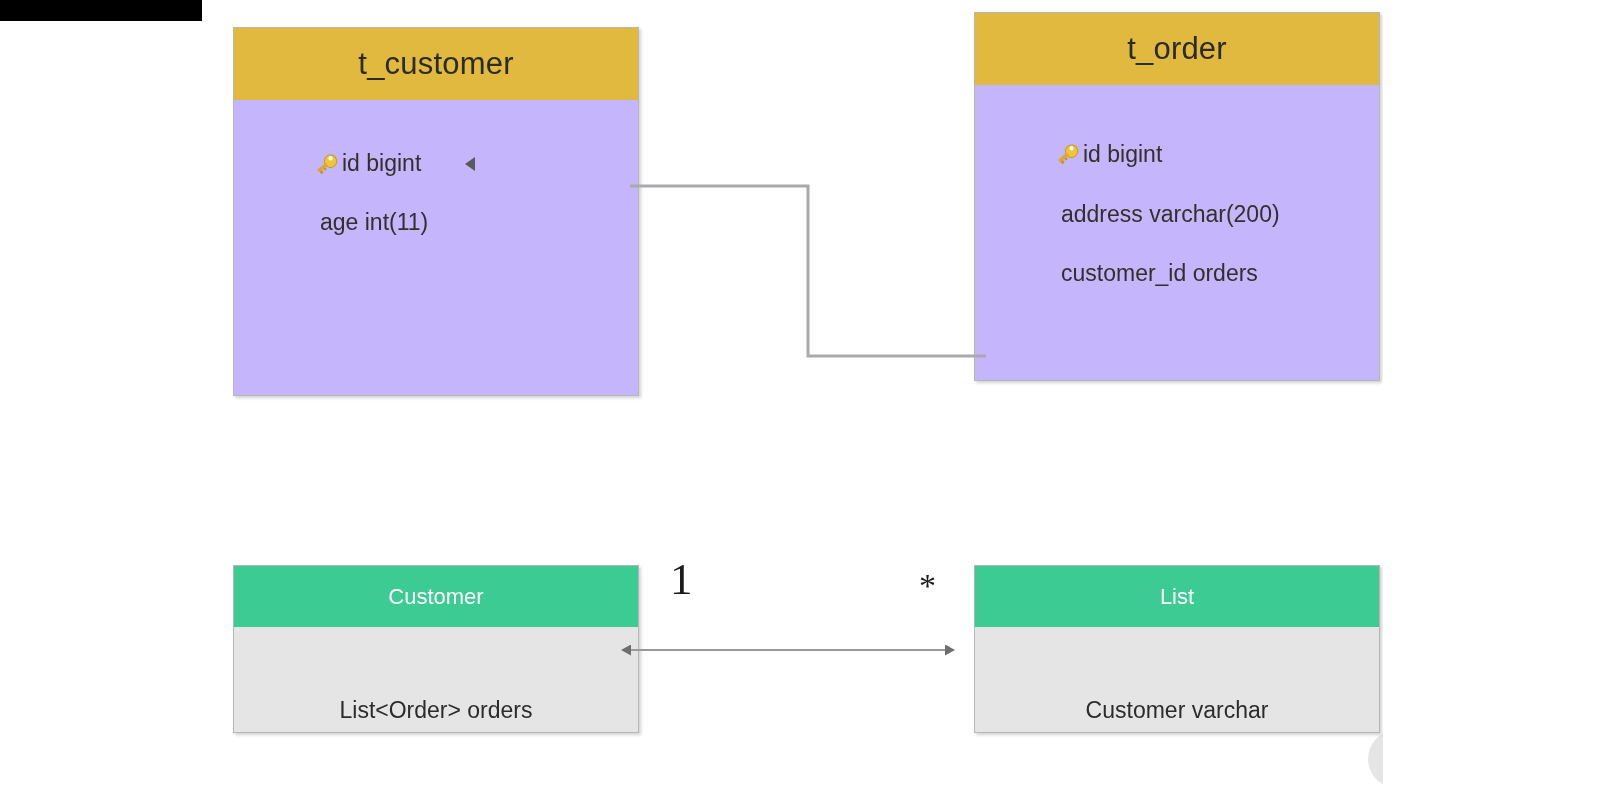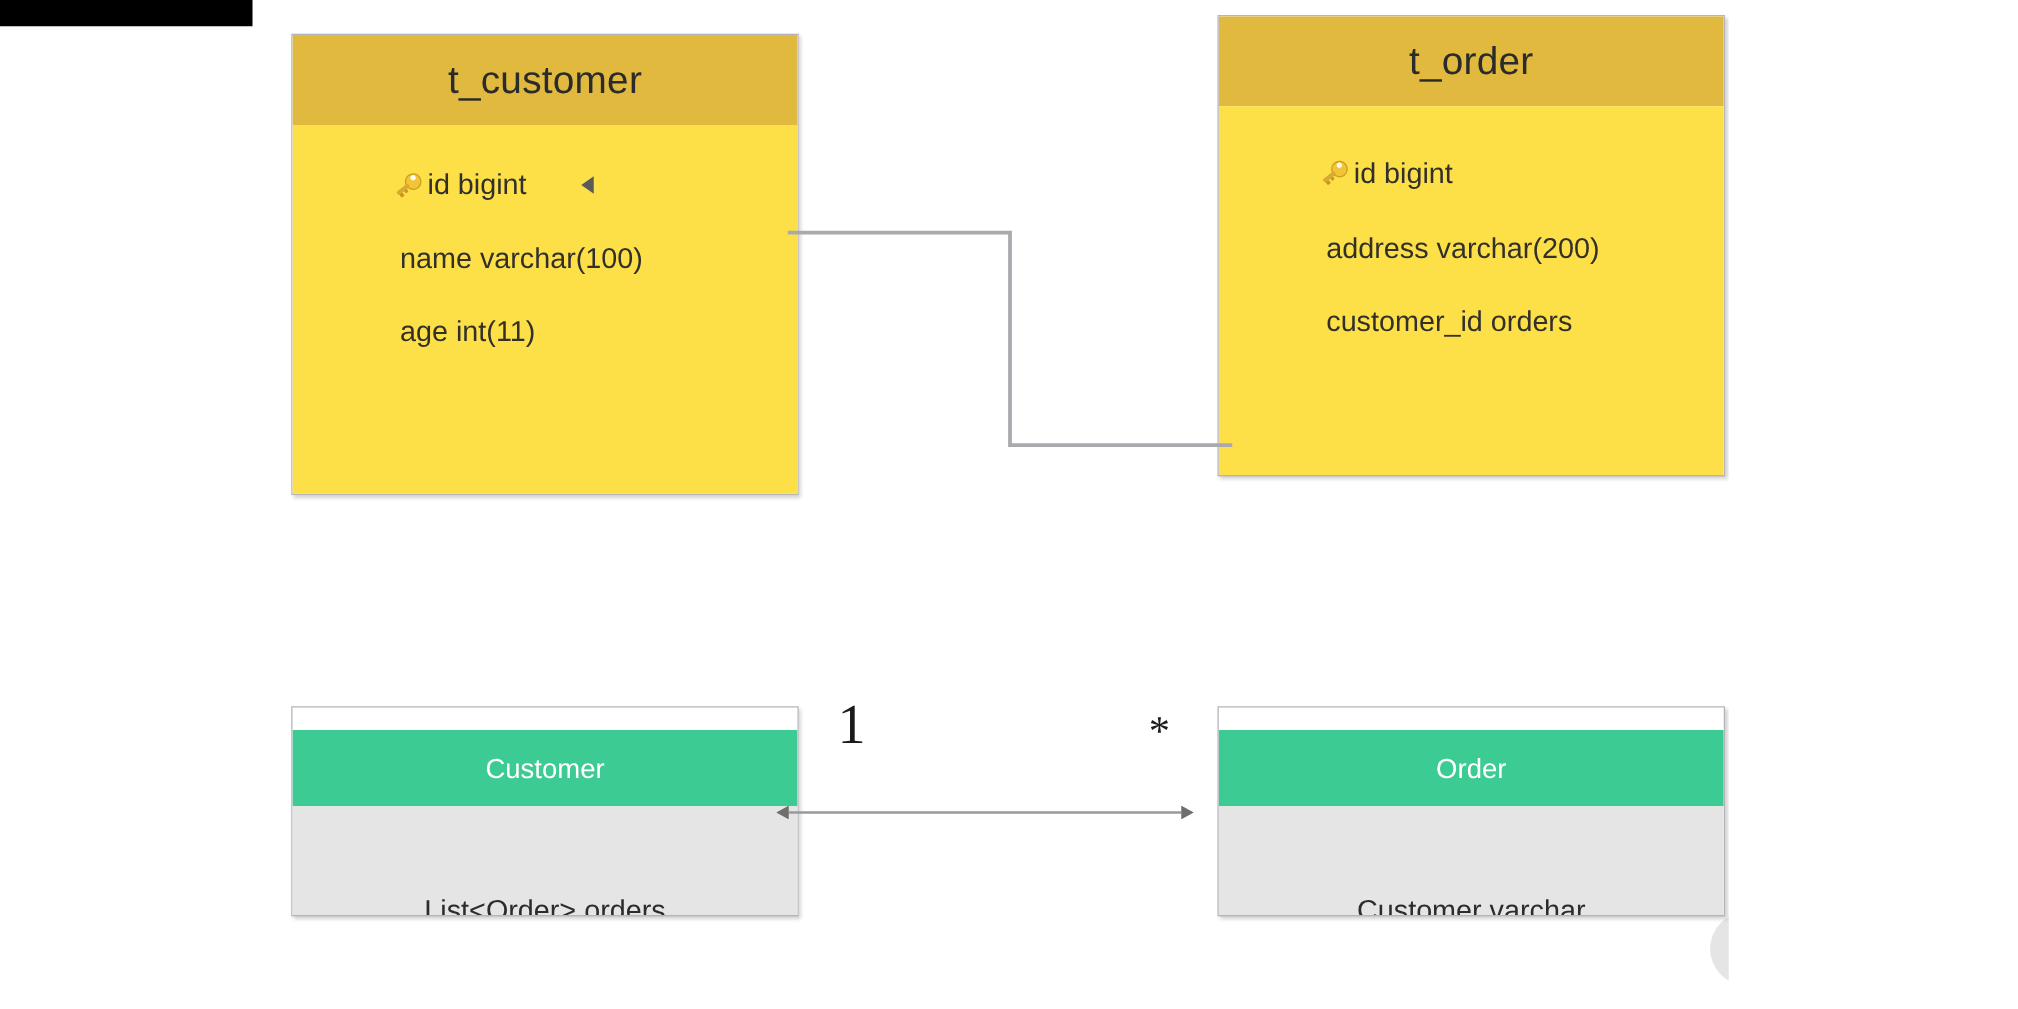--- a/index.html
+++ b/index.html
@@ -50,22 +50,22 @@
 
   
   .table-box .box-header {
     height: 72px;
     background: #E0B93E;
     color: #2b2b2b;
     font-size: 31px;
     letter-spacing: .2px;
   }
   .table-box .box-body {
-    background: #fde047;
-    padding-top: 18px;
+    background: #c4b5fd;
+    padding-top: 34px;
   }
   .field-row {
     display: flex;
     align-items: center;
     height: 59px;
     padding-left: 86px;
     font-size: 23px;
     color: #33302b;
     white-space: nowrap;
   }
@@ -87,21 +87,20 @@
     border-right: 10px solid #5a5a5a;
     flex: 0 0 auto;
   }
 
   
   .class-box .box-header {
     height: 61px;
     background: #3CCB93;
     color: #ffffff;
     font-size: 22px;
-    margin-top: 18px;
   }
   .class-box .box-body {
     background: #e5e5e5;
     display: flex;
     align-items: center;
     justify-content: center;
   }
   .class-attr {
     font-size: 23px;
     color: #2c2c2c;
@@ -187,23 +186,20 @@
               <rect x="1.5" y="9.3" width="11.5" height="3.4" rx="1.2" fill="#D9A933"></rect>
               <rect x="2.2" y="12.4" width="3.2" height="3.2" rx="1" fill="#C79726"></rect>
               <rect x="7.0" y="12.4" width="2.8" height="2.6" rx="1" fill="#C79726"></rect>
             </g>
           </svg>
         </span>
         <span>id bigint</span>
         <span class="collapse-caret"></span>
       </div>
 
-      <div class="field-row">
-        <span>name varchar(100)</span>
-      </div>
 
       <div class="field-row">
         <span>age int(11)</span>
       </div>
 
     </div>
   </div>
 
   <div class="box table-box" style="left:974px; top:12px; width:406px; height:369px;">
     <div class="box-header">t_order</div>
@@ -243,21 +239,21 @@
   </div>
 
   <div class="box class-box" style="left:233px; top:565px; width:406px; height:168px;">
     <div class="box-header">Customer</div>
     <div class="box-body">
       <span class="class-attr">List&lt;Order&gt; orders</span>
     </div>
   </div>
 
   <div class="box class-box" style="left:974px; top:565px; width:406px; height:168px;">
-    <div class="box-header">Order</div>
+    <div class="box-header">List</div>
     <div class="box-body">
       <span class="class-attr">Customer varchar</span>
     </div>
   </div>
 
   <div class="assoc-arrow">
     <svg width="340" height="36" viewBox="0 0 340 36">
       <defs>
         <marker id="arrowStart" markerWidth="11" markerHeight="11" refX="10" refY="5.5" orient="auto" markerUnits="userSpaceOnUse">
           <path d="M10,0 L10,11 L0,5.5 z" fill="#6E6E6E"></path>

